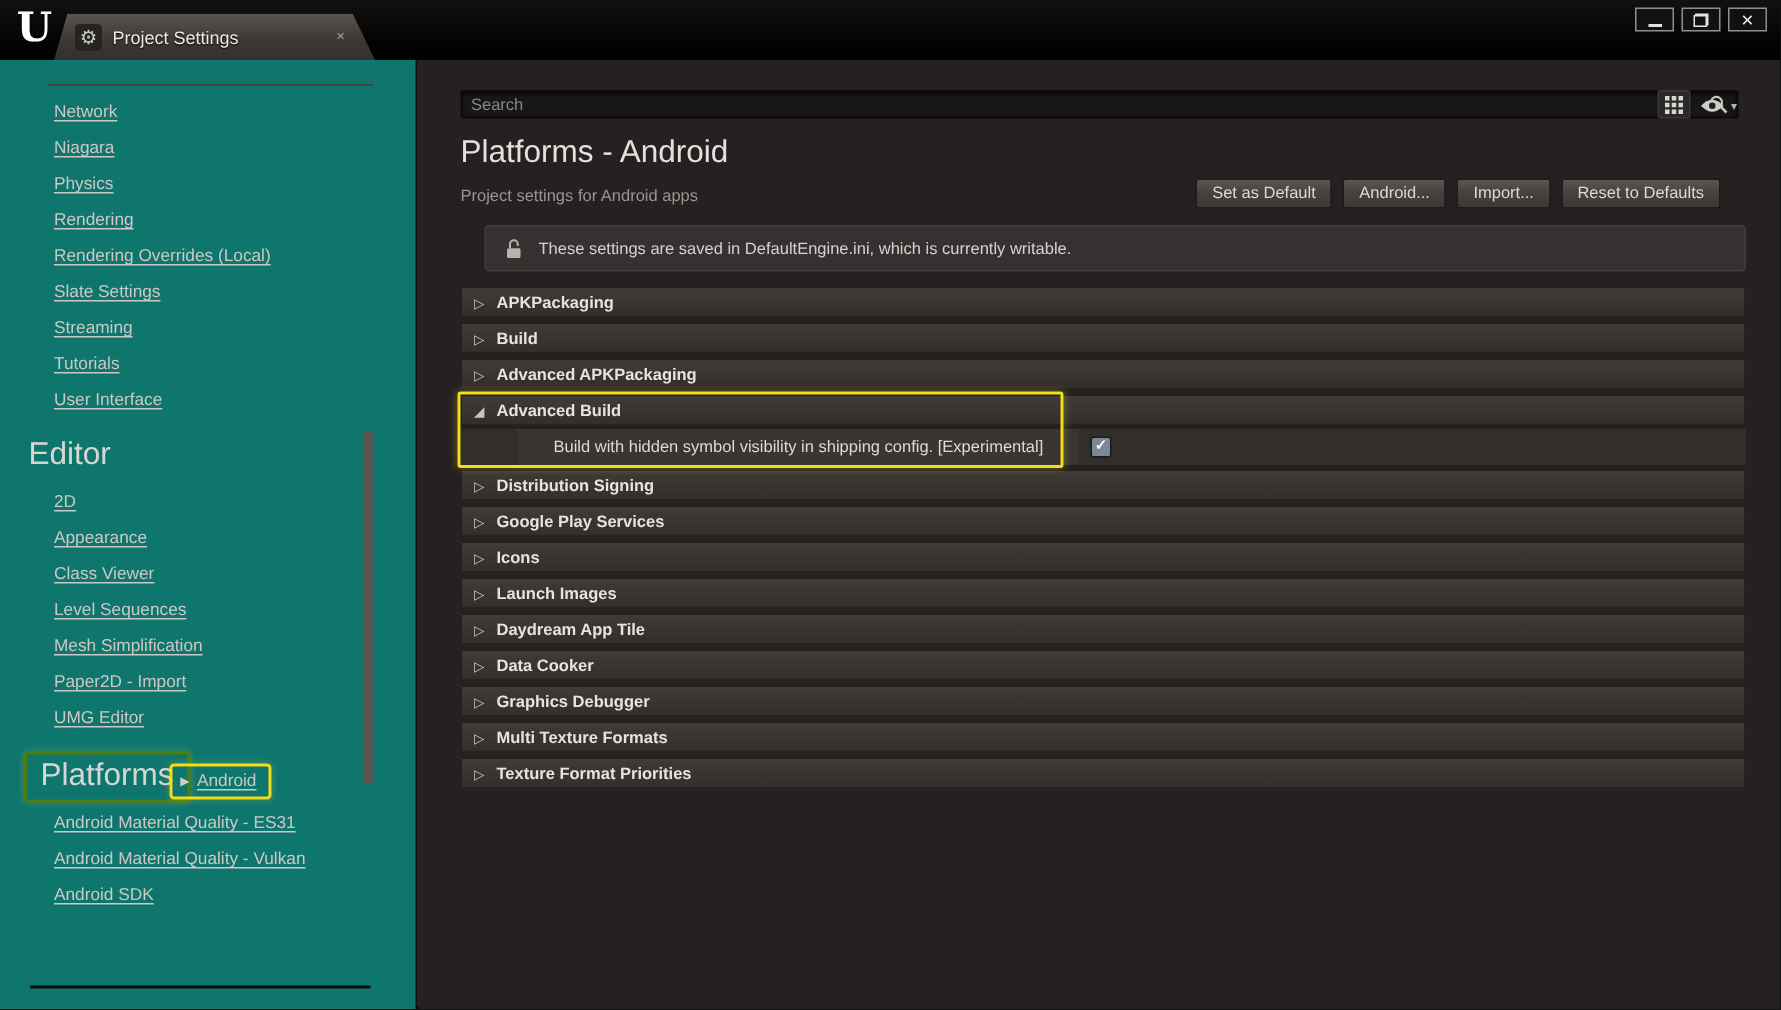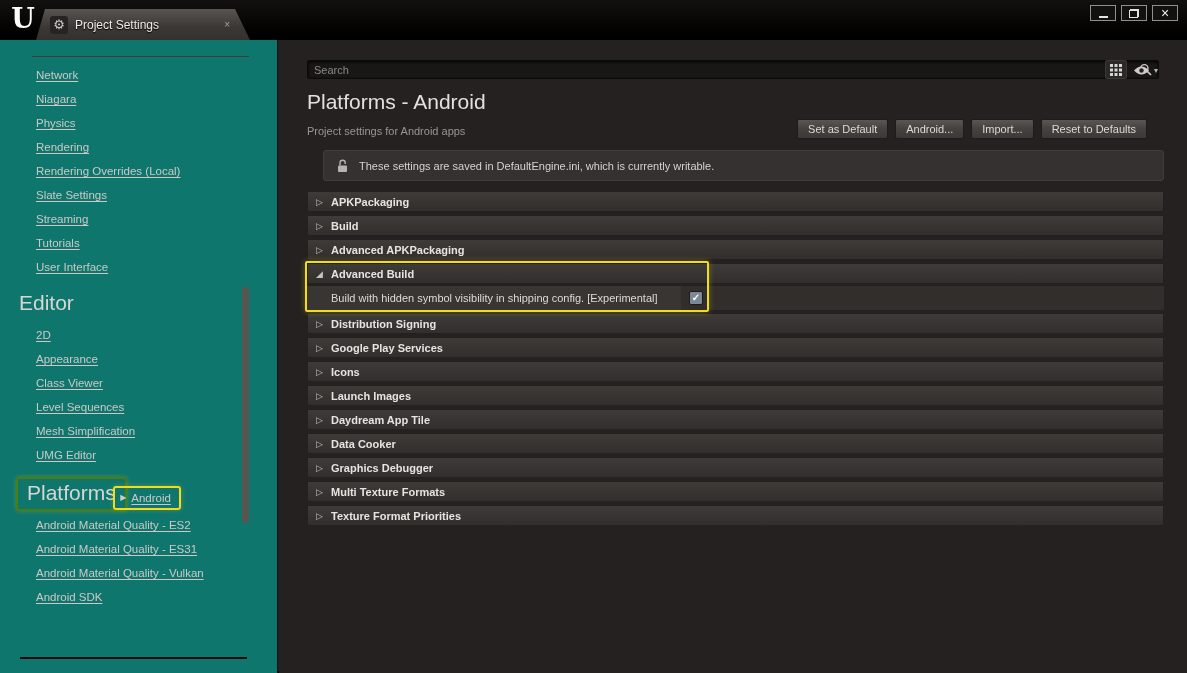--- a/index.html
+++ b/index.html
@@ -74,21 +74,21 @@
              padding:0 13px; gap:11px; }
   .info-text { font-size:11px; color:#d5d3d0; }
 
   .sections { position:absolute; left:28px; top:151px; width:857px; }
   .sect { height:21px; margin-bottom:3px; background:linear-gradient(#3e3b38, #312e2b);
           border:1px solid #232120; display:flex; align-items:center; padding-left:7px; gap:7px; cursor:pointer; }
   .tri { font-size:9px; color:#c5c3c0; width:9px; text-align:center; }
   .sect-label { font-size:11px; font-weight:bold; color:#e6e4e1; }
   .adv-wrap { position:relative; margin-bottom:3px; }
   .adv-wrap .sect { margin-bottom:0; }
-  .prop-row { height:24px; margin-top:2px; background:#312e2b; display:flex; align-items:center; }
+  .prop-row { height:24px; margin-top:2px; background:#312e2b; display:flex; align-items:center;padding-left:38px; }
   .prop-name { width:374px; height:100%; background:#383532; display:flex; align-items:center;
                padding-left:24px; font-size:11px; color:#dddbd8; }
   .checkbox { margin-left:8px; width:14px; height:14px; background:#7c8894; border:1px solid #1d1b1a;
               border-radius:2px; color:#fff; font-size:10px; font-weight:bold; display:flex;
               align-items:center; justify-content:center; line-height:14px; cursor:pointer; }
   .hl-overlay { position:absolute; left:-2px; top:-2px; width:404px; height:51px;
                 border:2px solid #f2dc1c; border-radius:2px; pointer-events:none; z-index:5;
                 box-shadow:0 0 6px rgba(242,220,28,.35); }
 </style>
 </head>
@@ -130,30 +130,30 @@
       <div class="snav">Streaming</div>
       <div class="snav">Tutorials</div>
       <div class="snav">User Interface</div>
 
       <div class="side-header">Editor</div>
       <div class="snav">2D</div>
       <div class="snav">Appearance</div>
       <div class="snav">Class Viewer</div>
       <div class="snav">Level Sequences</div>
       <div class="snav">Mesh Simplification</div>
+      <div class="snav">Paper2D - Import</div>
       <div class="snav">UMG Editor</div>
 
       <div class="side-header-box">
         <span>Platforms</span>
       </div>
       <div class="snav-box">
         <span class="sel-arrow">▶</span>
         <span class="snav-link">Android</span>
       </div>
-      <div class="snav">Android Material Quality - ES2</div>
       <div class="snav">Android Material Quality - ES31</div>
       <div class="snav">Android Material Quality - Vulkan</div>
       <div class="snav">Android SDK</div>
     </div>
     <div class="side-scrollbar"></div>
     <div class="side-bottomline"></div>
   </div>
 
   <div class="main">
 

